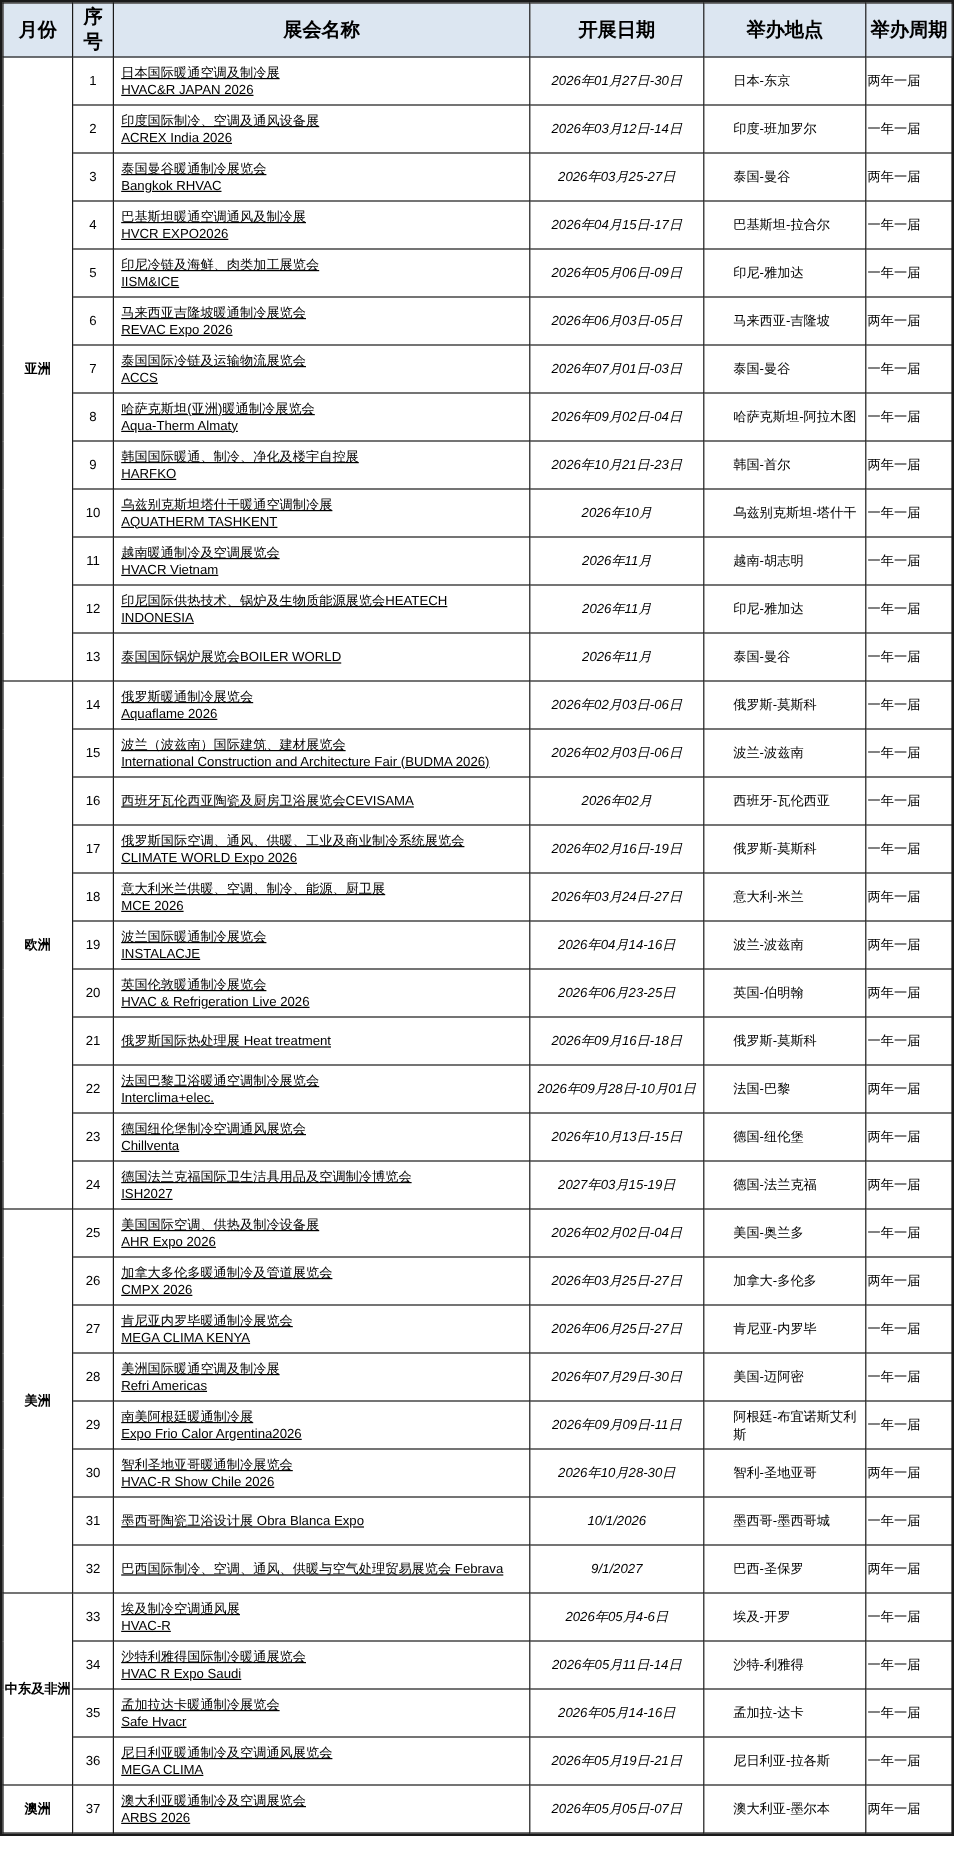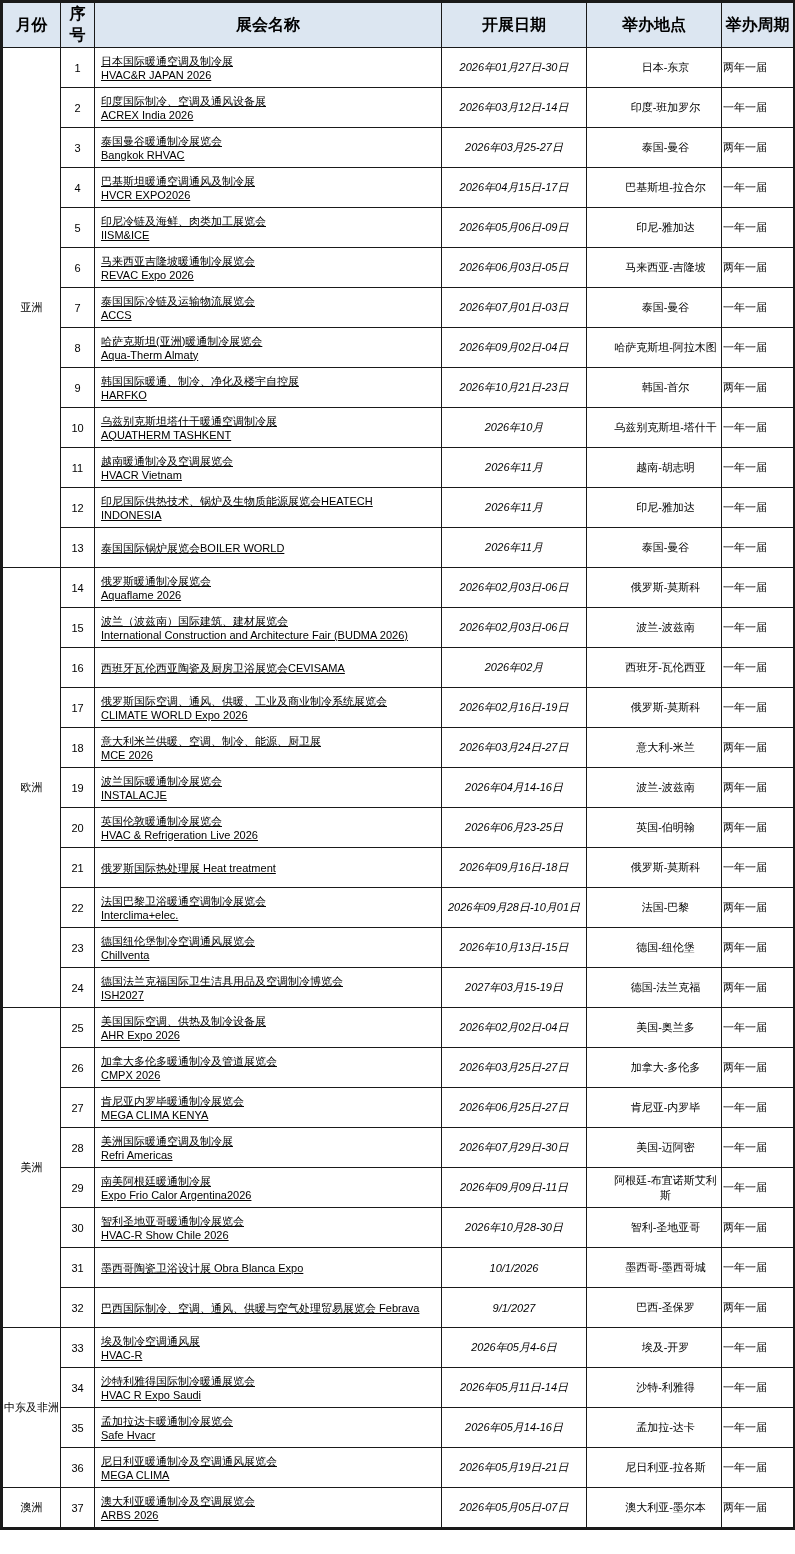--- a/index.html
+++ b/index.html
@@ -49,21 +49,21 @@
   }
   col.c-region { width: 58px; }
   col.c-no     { width: 34px; }
   col.c-name   { width: 347px; }
   col.c-date   { width: 145px; }
   col.c-place  { width: 135px; }
   col.c-cycle  { width: 72px; }
 
   td.region {
     text-align: center;
-    font-weight: normal;
+    font-weight: bold;
     font-size: 12px;
     border-top: 2px solid #1a1a1a;
     border-bottom: 2px solid #1a1a1a;
     margin-left: 17px;
   }
   td.no {
     text-align: center;
     font-size: 11px;
   }
   td.name {
@@ -72,21 +72,21 @@
     text-decoration: underline;
   }
   td.name .cn { display: block; }
   td.name .en { display: block; }
   td.date {
     text-align: center;
     font-size: 11px;
     font-style: italic;
   }
   td.place {
-    text-align: center;
+    text-align: left;
     font-size: 11px;
     padding-left: 24px;
   }
   td.cycle {
     text-align: left;
     font-size: 11px;
   }
   tr.row { height: 40px; }
   .group-top td { border-top: 2px solid #1a1a1a; }
 </style>

